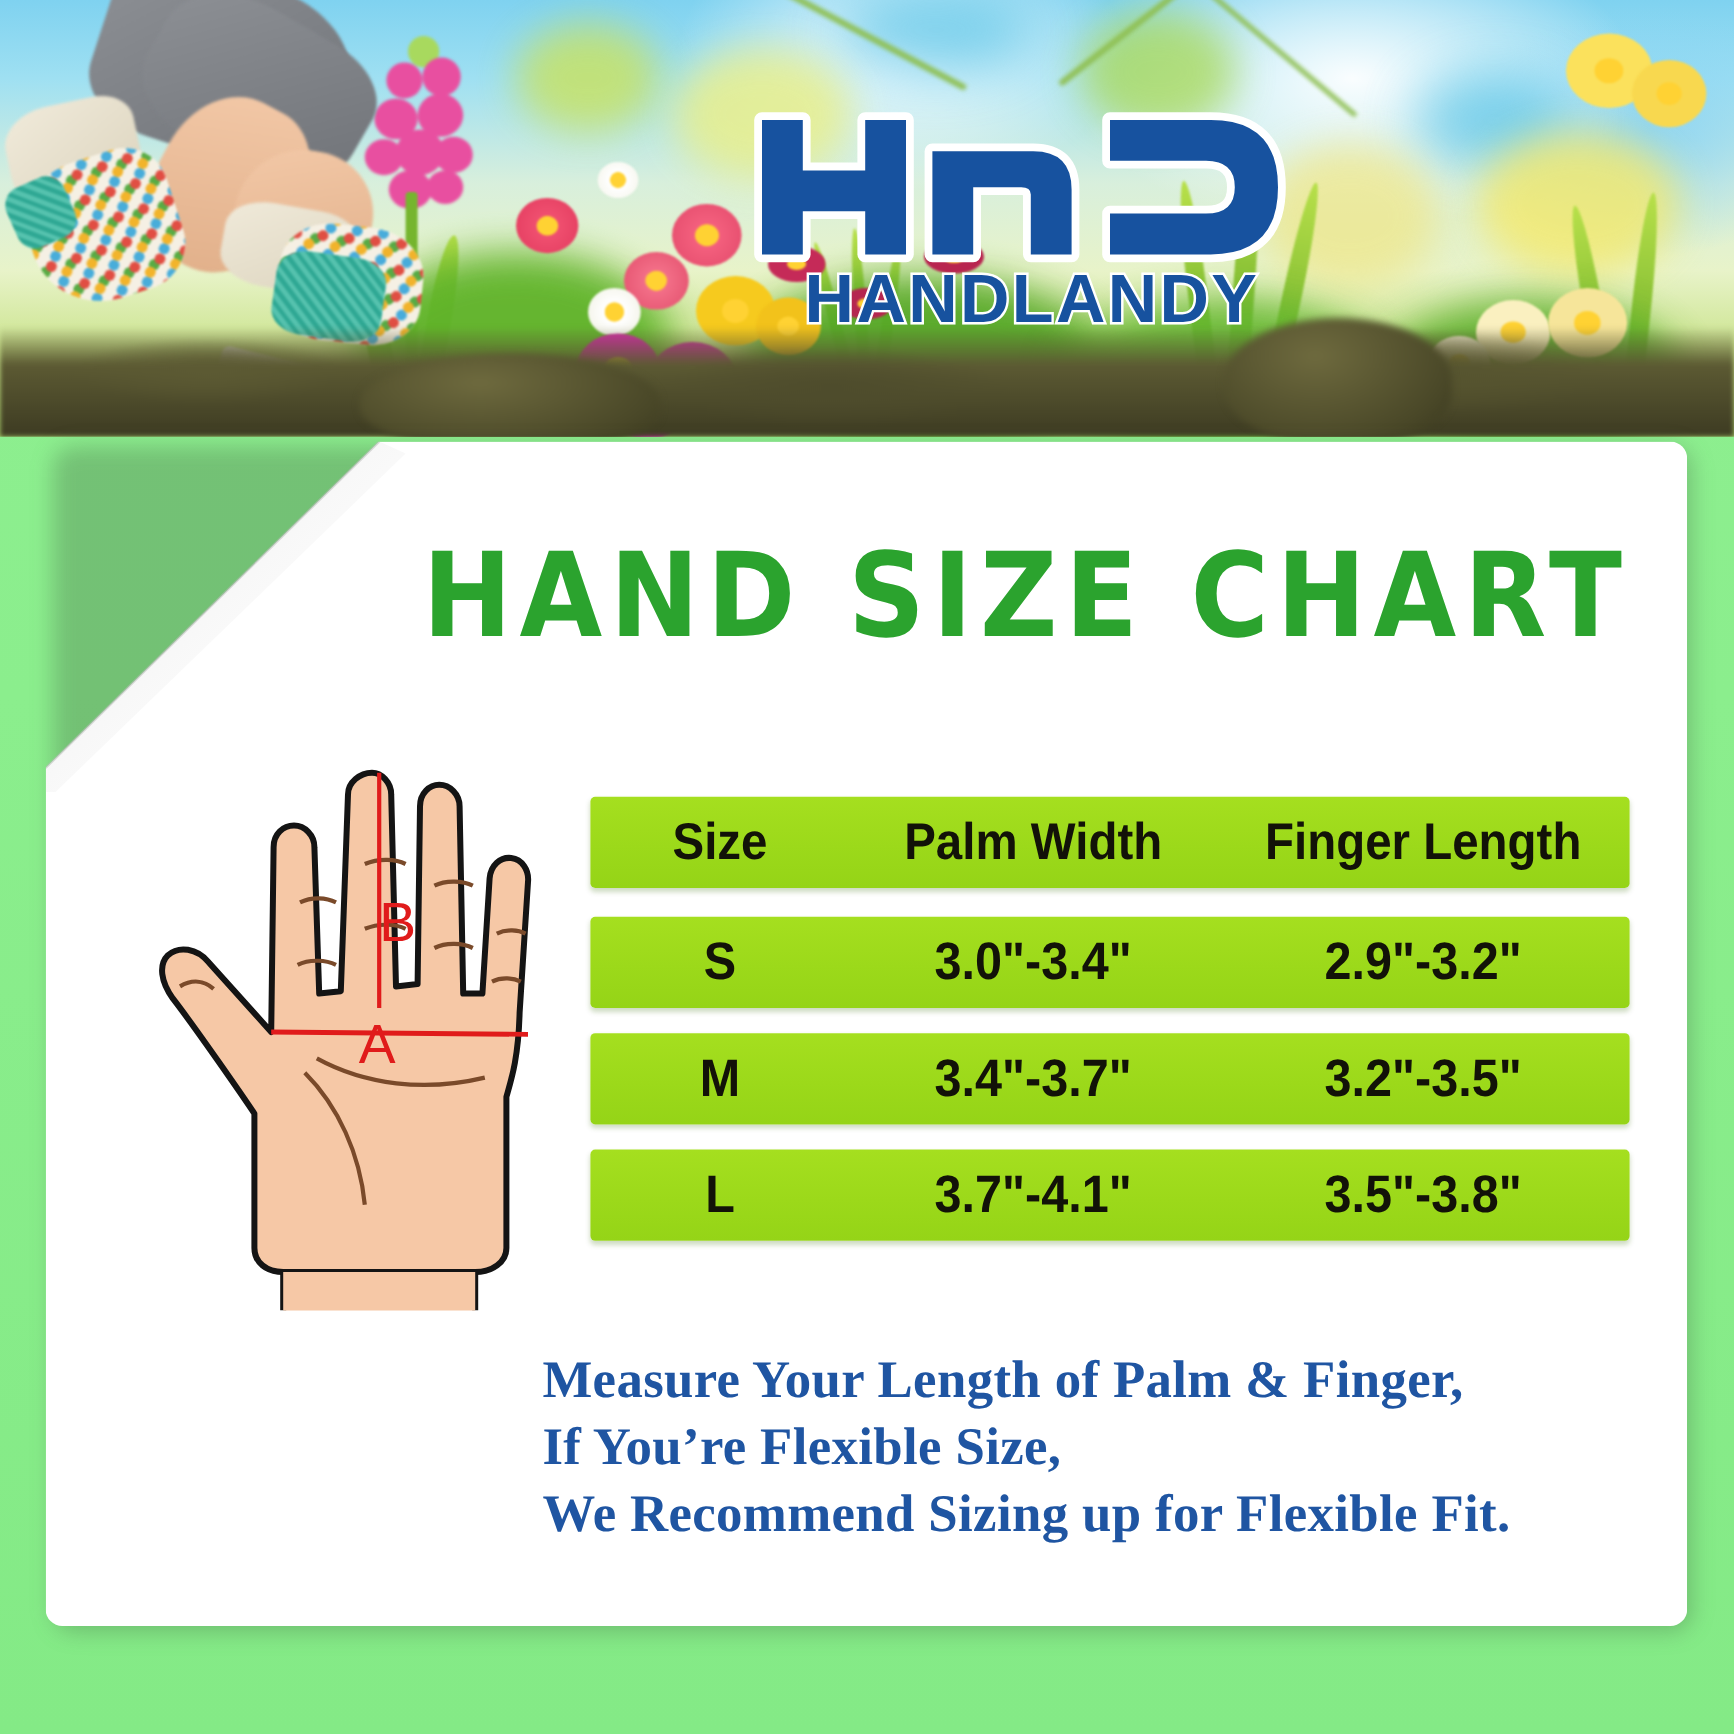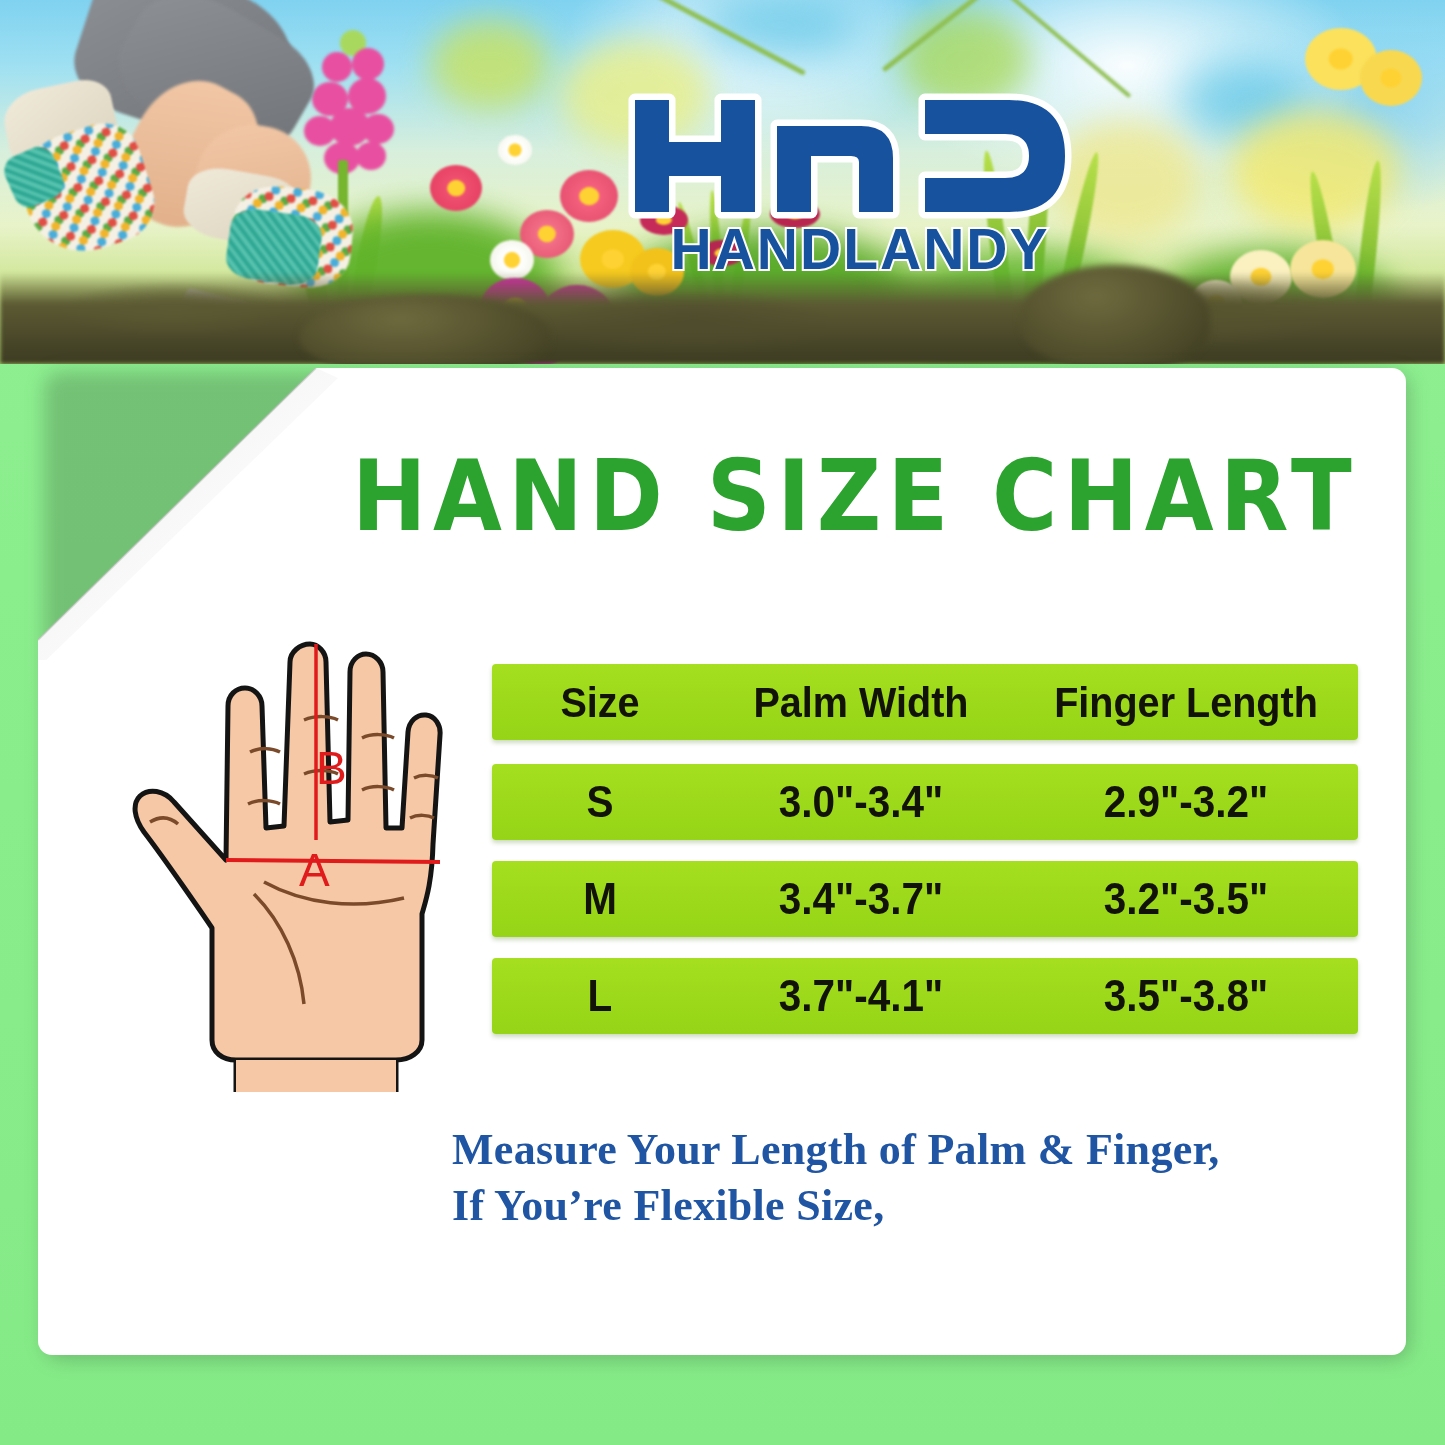--- a/index.html
+++ b/index.html
@@ -384,15 +384,16 @@
       <div class="cell c-size">L</div>
       <div class="cell c-palm">3.7"-4.1"</div>
       <div class="cell c-finger">3.5"-3.8"</div>
     </div>
 
   </div>
 
   <div class="note">
     <div>Measure Your Length of Palm &amp; Finger,</div>
     <div>If You’re Flexible Size,</div>
+    <div>We Recommend Sizing up for Flexible Fit.</div>
   </div>
 
 </div>
 
 </body></html>

